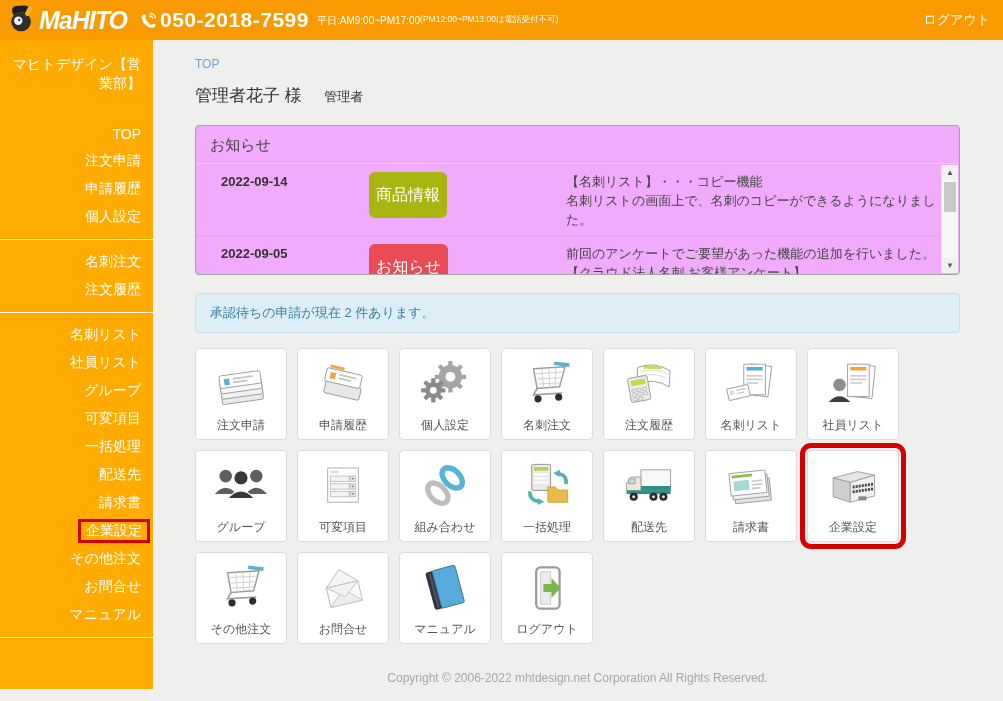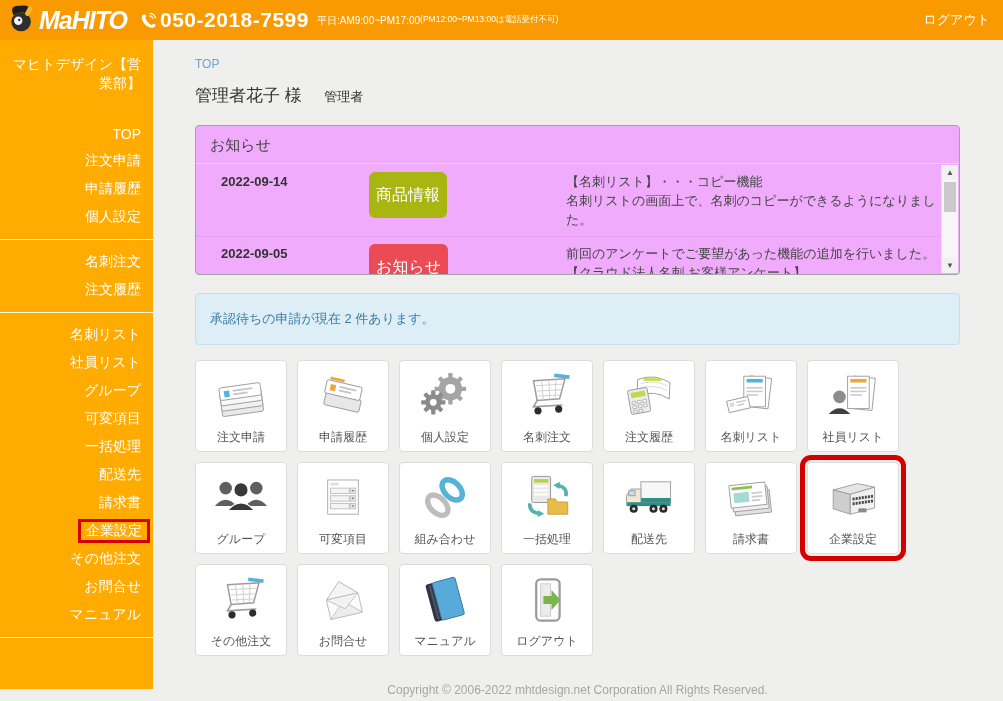--- a/index.html
+++ b/index.html
@@ -37,21 +37,21 @@
   .notice-row{display:flex;align-items:flex-start;padding:7px 0}
   .notice-row + .notice-row{border-top:1px dotted #b5b5b5}
   .notice-date{width:150px;padding-left:25px;box-sizing:border-box;font-size:13px;font-weight:bold;color:#333;line-height:20px;flex:none}
   .notice-badge-wrap{width:220px;padding-left:23px;box-sizing:border-box;flex:none}
   .notice-badge{display:inline-block;color:#fff;font-size:16px;padding:13px 7px;border-radius:6px;line-height:1.25;white-space:nowrap}
   .notice-text{flex:1;font-size:13px;color:#444;line-height:19px}
   .nscroll{position:absolute;top:39px;right:1px;bottom:1px;width:16px;background:#f6f6f6;border-left:1px solid #e7e7e7}
   .arr{position:absolute;left:0;right:0;height:15px;background:#f1f1f1;color:#555;font-size:8px;text-align:center;line-height:15px;cursor:pointer}
   .arr-up{top:0}.arr-down{bottom:0}
   .nthumb{position:absolute;left:2px;right:2px;top:17px;height:30px;background:#c9c9c9;cursor:pointer}
-  .alert-bar{margin-top:18px;width:765px;box-sizing:border-box;background:#ddeef6;border:1px solid #c3dff0;border-radius:4px;padding:16px 14px;font-size:13px;color:#3b7ca2}
+  .alert-bar{margin-top:18px;width:765px;box-sizing:border-box;background:#ddeef6;border:1px solid #c3dff0;border-radius:4px;padding:10px 14px;font-size:13px;color:#3b7ca2}
   .tiles{margin-top:15px;width:765px;display:flex;flex-wrap:wrap;gap:10px}
   .tile{width:92px;height:92px;background:#fff;border:1px solid #dcdcdc;border-radius:4px;box-sizing:border-box;
         display:flex;flex-direction:column;align-items:center;justify-content:flex-end;padding-bottom:8px;cursor:pointer}
   .tile-hl{outline:5px solid #d40000;outline-offset:2px}
   .tile-icon{flex:1;display:flex;align-items:center;justify-content:center;width:100%}
   .tile-label{font-size:12px;color:#555;line-height:1;white-space:nowrap}
   .footer{margin-top:27px;width:765px;text-align:center;font-size:12px;color:#a6a6a6}
 </style>
 </head>
 <body>

